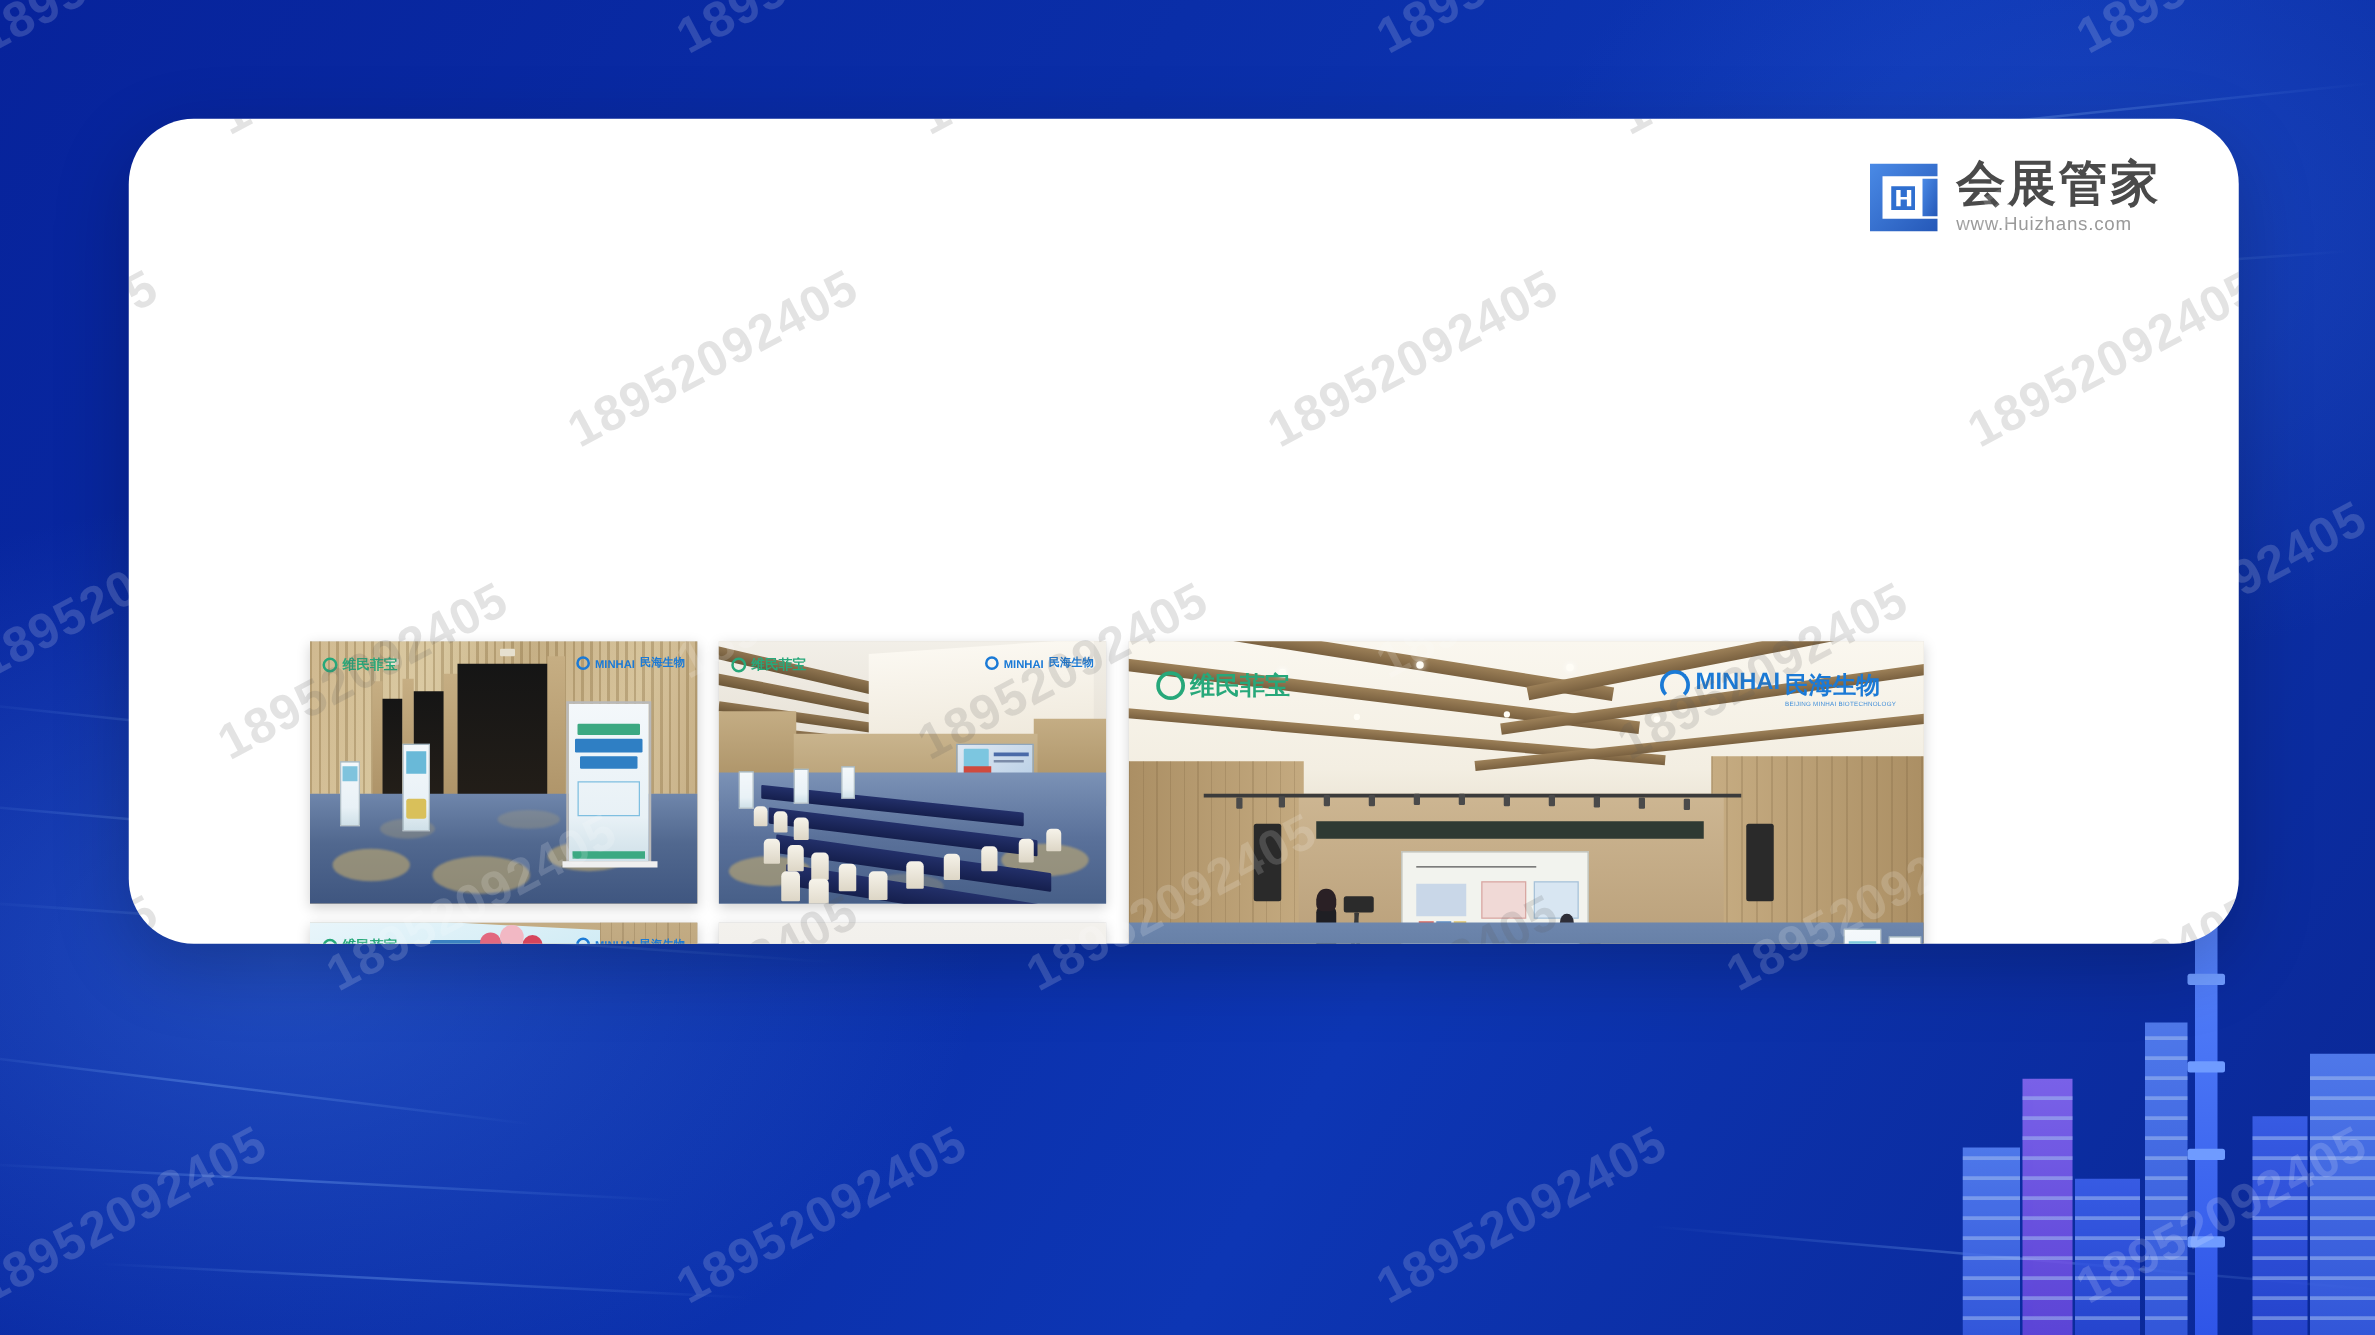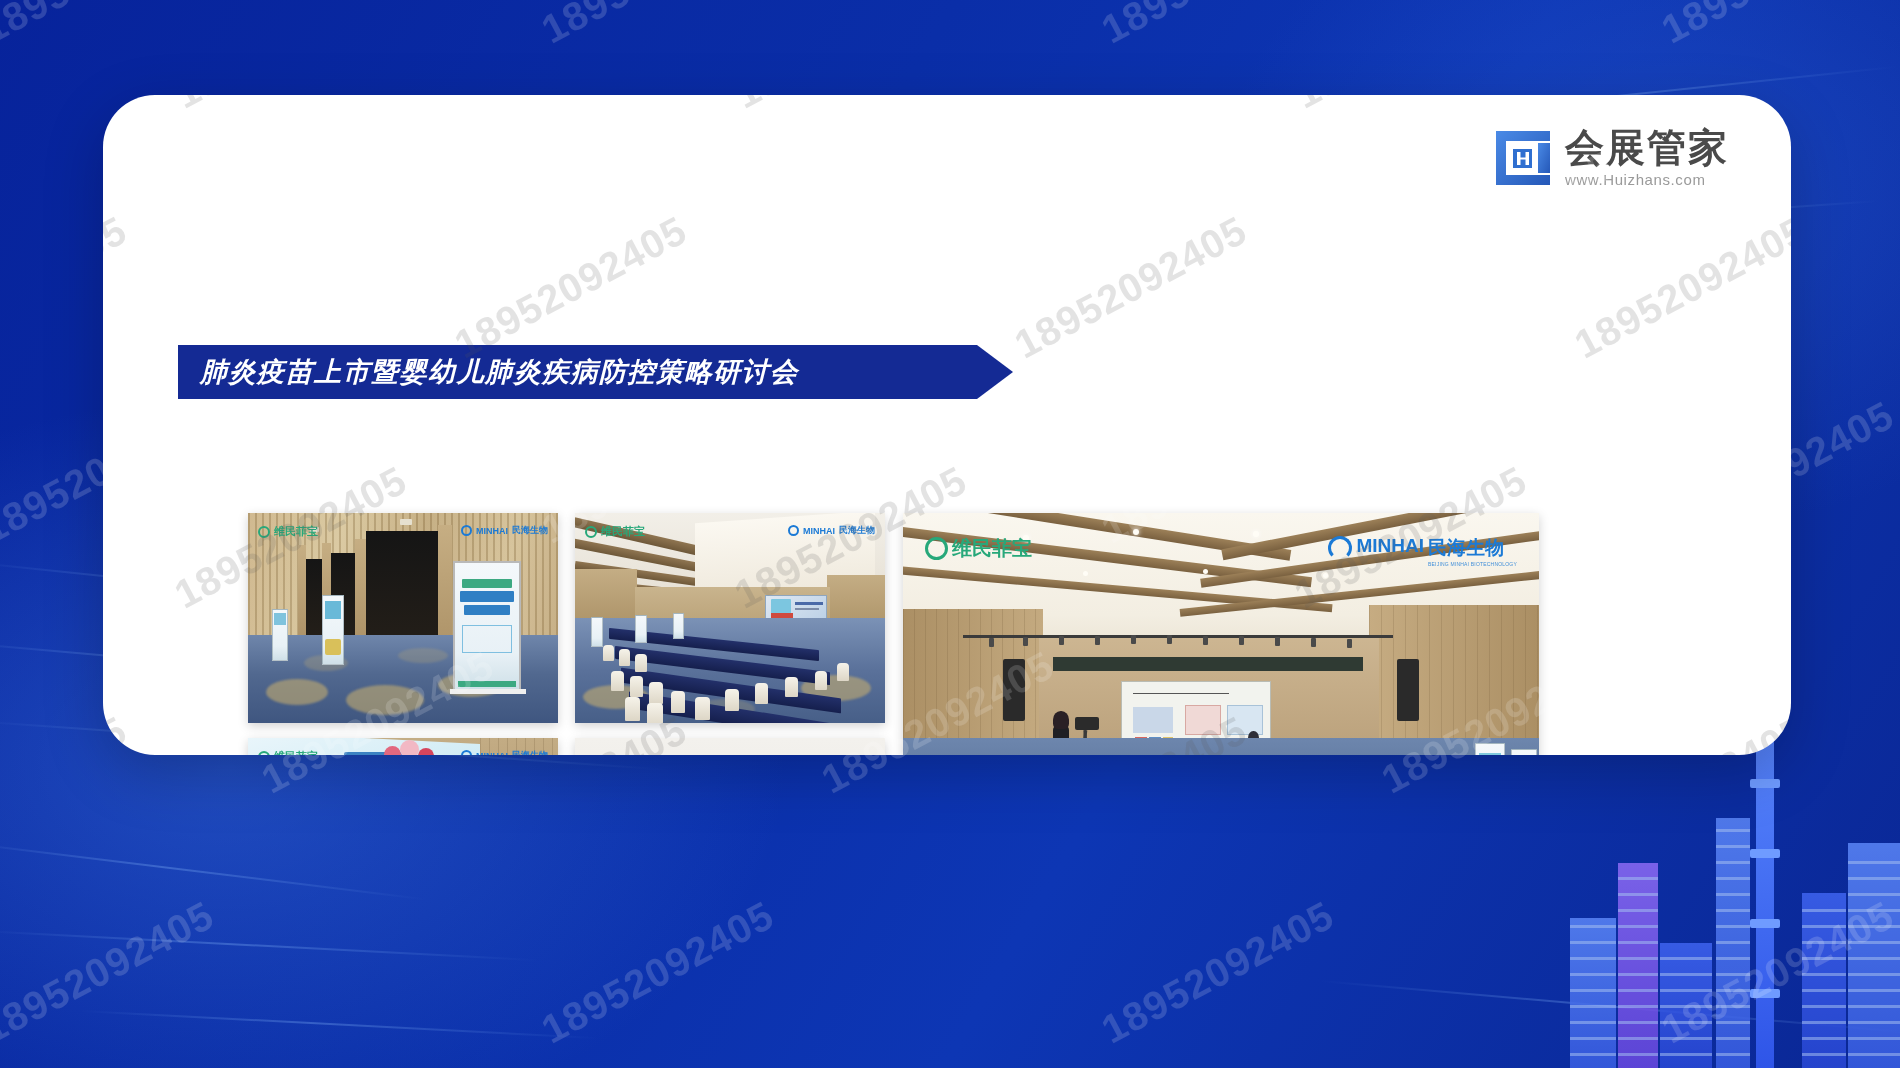--- a/index.html
+++ b/index.html
@@ -301,23 +301,20 @@
         <path d="M23 23 h3.5 v5.5 h5 V23 H35 v13 h-3.5 v-5.5 h-5 V36 H23 Z" fill="#ffffff"></path>
       </svg>
     </div>
     <div class="brand-text">
       <div class="brand-name">会展管家</div>
       <div class="brand-url">www.Huizhans.com</div>
     </div>
   </div>
 
 
-  <div class="banner">
-    <span class="banner-text">肺炎疫苗上市暨婴幼儿肺炎疾病防控策略研讨会</span>
-  </div>
 
   <div class="gallery">
 
     <div class="photo" style="left:128px; top:170px; width:310px; height:210px;">
       <div class="scene">
         <div class="abs p1-wall"></div>
         <div class="abs p1-slats"></div>
 
         <div class="abs p1-frame" style="left:50px;top:32px;width:8px;height:110px;"></div>
         <div class="abs p1-door" style="left:58px;top:46px;width:16px;height:92px;"></div>

